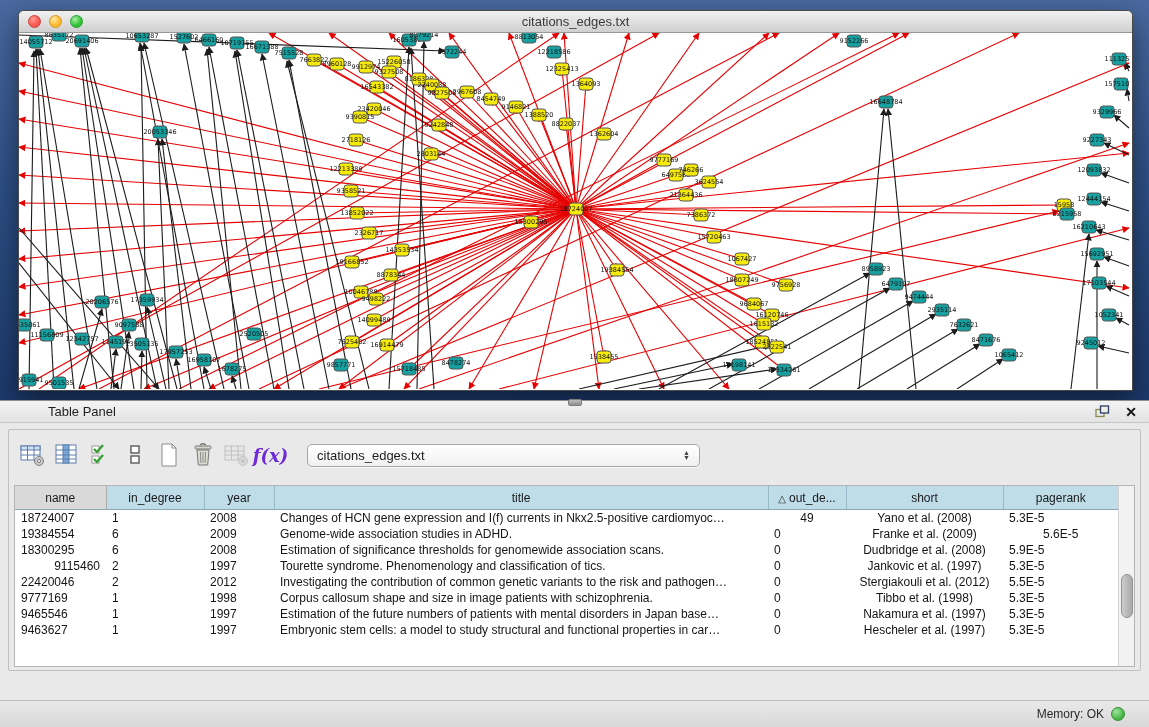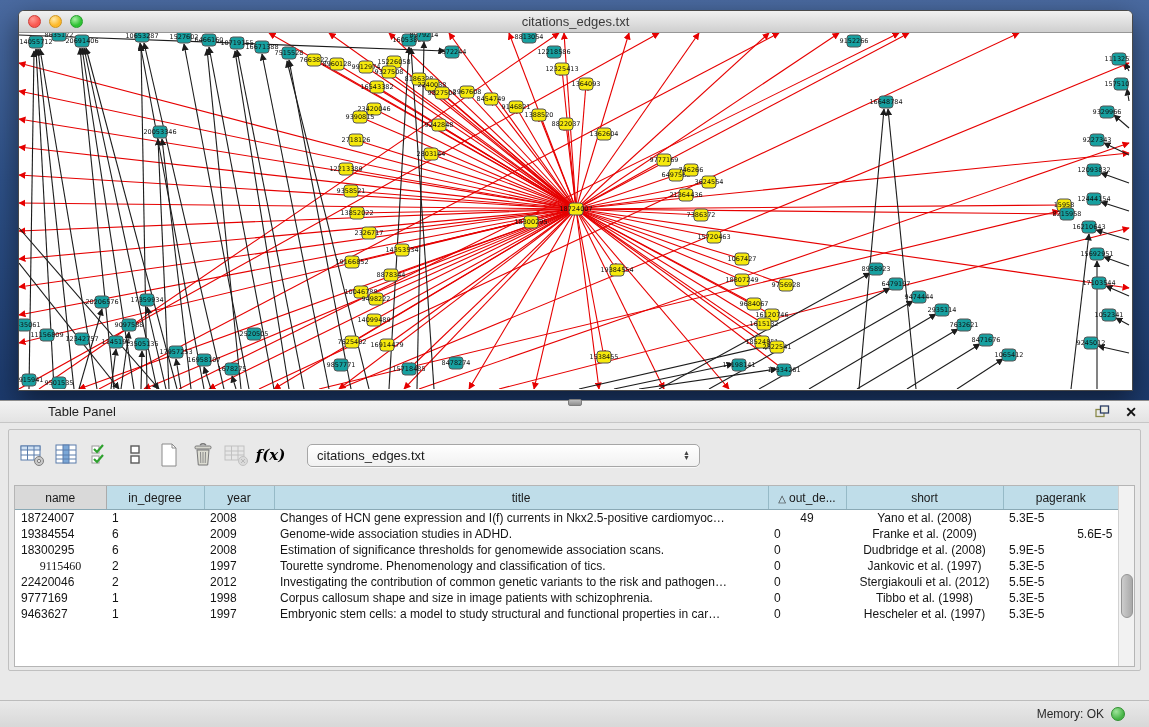--- a/index.html
+++ b/index.html
@@ -33,21 +33,21 @@
   .grip{position:absolute;left:50%;top:-2px;width:12px;height:5px;border-radius:2px;
     background:linear-gradient(180deg,#bdbdbd,#8f8f8f);border:1px solid #7d7d7d;transform:translateX(-50%);}
   .panel-tb-icons{margin-left:auto;display:flex;align-items:center;gap:15px;}
   .xicon{font-size:14px;font-weight:bold;color:#111;line-height:14px;cursor:default;}
   .panel-body{position:absolute;top:28px;left:8px;right:8px;height:242px;
     border:1px solid #c0c0c0;border-radius:2px;background:#e9e9e9;box-sizing:border-box;}
   
   .toolbar{height:50px;display:flex;align-items:center;padding-left:10px;}
   .tbicon{width:27px;height:27px;margin-right:7px;display:flex;align-items:center;justify-content:center;position:relative;}
   .tbicon.disabled{opacity:.5;}
-  .fx{font-family:"DejaVu Serif",serif;font-style:italic;font-weight:bold;font-size:15px;color:#000000;}
+  .fx{font-family:"DejaVu Serif",serif;font-style:italic;font-weight:bold;font-size:18px;color:#6d28d9;}
   .combo{margin-left:16px;width:393px;height:23px;border:1px solid #a6a6a6;border-radius:5px;
     background:linear-gradient(180deg,#ffffff,#f1f1f1);display:flex;align-items:center;
     padding:0 9px;font-size:13px;color:#1c1c1c;box-sizing:border-box;box-shadow:0 1px 0 rgba(255,255,255,.7);}
   .combo .arrows{margin-left:auto;display:flex;flex-direction:column;align-items:center;color:#444;}
   .combo .arrows span{font-size:7px;line-height:5px;}
   
   .tablewrap{position:absolute;top:55px;left:5px;right:5px;bottom:3px;background:#fff;
     border:1px solid #b5b5b5;overflow:hidden;}
   table.data{border-collapse:collapse;table-layout:fixed;width:calc(100% - 15px);font-size:12px;}
   table.data th{height:21px;font-weight:normal;text-align:center;background:#bfdde9;
@@ -818,33 +818,33 @@
               <td style="text-align: center;">Yano et al. (2008)</td>
               <td style="text-align: left;">5.3E-5</td>
             </tr>
             <tr>
               <td style="text-align: left;">19384554</td>
               <td style="text-align: left;">6</td>
               <td style="text-align: left;">2009</td>
               <td style="text-align: left;">Genome-wide association studies in ADHD.</td>
               <td style="text-align: left;">0</td>
               <td style="text-align: center;">Franke et al. (2009)</td>
-              <td style="text-align: right;">5.6E-5</td>
+              <td style="text-align: center;">5.6E-5</td>
             </tr>
             <tr>
               <td style="text-align: left;">18300295</td>
               <td style="text-align: left;">6</td>
               <td style="text-align: left;">2008</td>
               <td style="text-align: left;">Estimation of significance thresholds for genomewide association scans.</td>
               <td style="text-align: left;">0</td>
               <td style="text-align: center;">Dudbridge et al. (2008)</td>
               <td style="text-align: left;">5.9E-5</td>
             </tr>
             <tr>
-              <td style="text-align: center; font-family: Liberation Serif, serif;">9115460</td>
+              <td style="text-align: right;">9115460</td>
               <td style="text-align: left;">2</td>
               <td style="text-align: left;">1997</td>
               <td style="text-align: left;">Tourette syndrome. Phenomenology and classification of tics.</td>
               <td style="text-align: left;">0</td>
               <td style="text-align: center;">Jankovic et al. (1997)</td>
               <td style="text-align: left;">5.3E-5</td>
             </tr>
             <tr>
               <td style="text-align: left;">22420046</td>
               <td style="text-align: left;">2</td>
@@ -854,20 +854,29 @@
               <td style="text-align: center;">Stergiakouli et al. (2012)</td>
               <td style="text-align: left;">5.5E-5</td>
             </tr>
             <tr>
               <td style="text-align: left;">9777169</td>
               <td style="text-align: left;">1</td>
               <td style="text-align: left;">1998</td>
               <td style="text-align: left;">Corpus callosum shape and size in image patients with schizophrenia.</td>
               <td style="text-align: left;">0</td>
               <td style="text-align: center;">Tibbo et al. (1998)</td>
+              <td style="text-align: left;">5.3E-5</td>
+            </tr>
+            <tr>
+              <td style="text-align: left;">9465546</td>
+              <td style="text-align: left;">1</td>
+              <td style="text-align: left;">1997</td>
+              <td style="text-align: left;">Estimation of the future numbers of patients with mental disorders in Japan base…</td>
+              <td style="text-align: left;">0</td>
+              <td style="text-align: center;">Nakamura et al. (1997)</td>
               <td style="text-align: left;">5.3E-5</td>
             </tr>
             <tr>
               <td style="text-align: left;">9463627</td>
               <td style="text-align: left;">1</td>
               <td style="text-align: left;">1997</td>
               <td style="text-align: left;">Embryonic stem cells: a model to study structural and functional properties in car…</td>
               <td style="text-align: left;">0</td>
               <td style="text-align: center;">Hescheler et al. (1997)</td>
               <td style="text-align: left;">5.3E-5</td>

